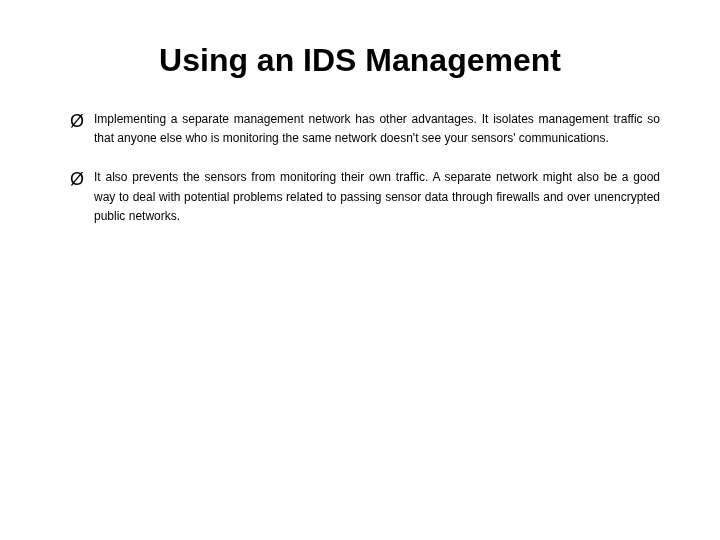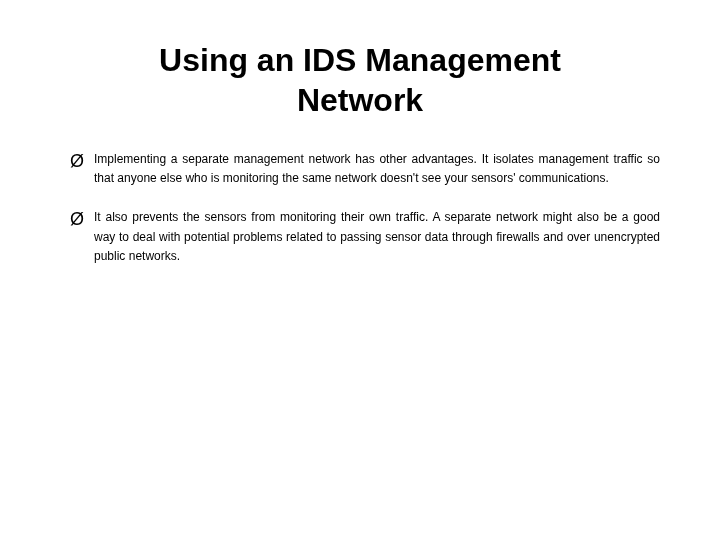--- a/index.html
+++ b/index.html
@@ -67,21 +67,20 @@
       text-align: justify;
     }
   </style>
 </head>
 <body>
 
 <div class="slide">
   <div class="title-section">
     <div class="title">
       <span>Using an IDS Management</span><br>
-      <span>Network</span>
     </div>
   </div>
 
   <div class="content-section">
     <div class="bullet-item">
       <span class="bullet-arrow">Ø</span>
       <span class="bullet-text">Implementing a separate management network has other advantages. It isolates management traffic so that anyone else who is monitoring the same network doesn't see your sensors' communications.</span>
     </div>
 
     <div class="bullet-item">

